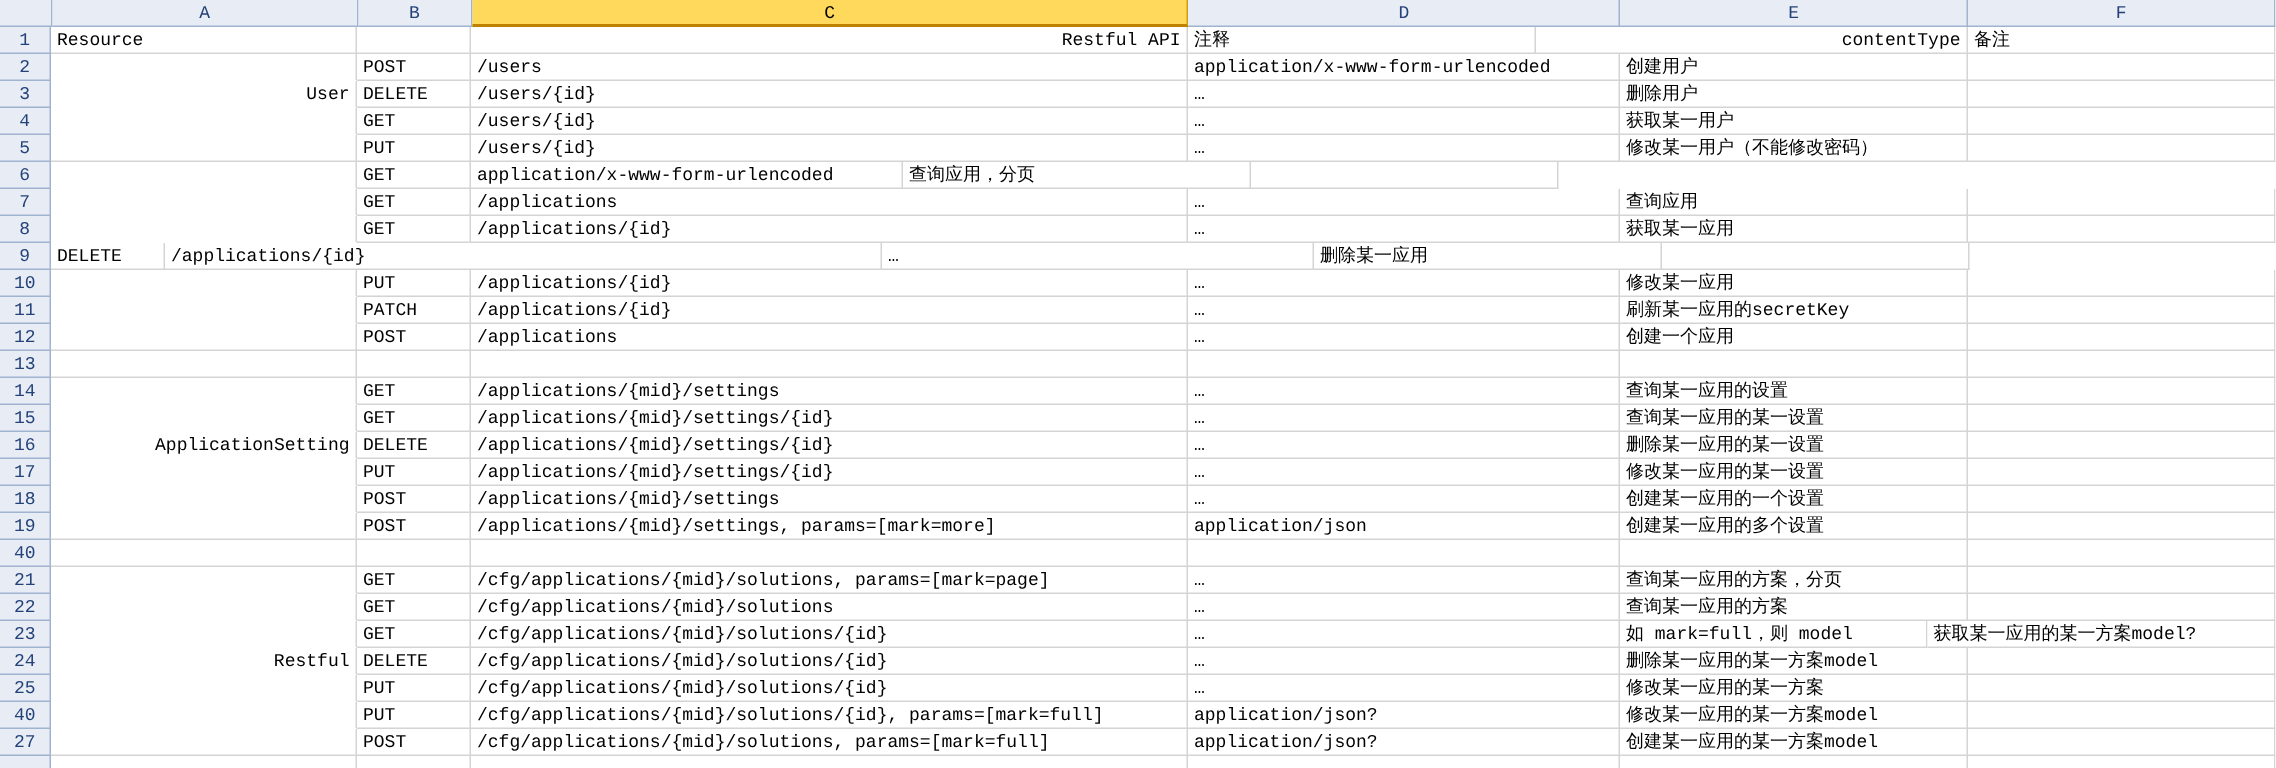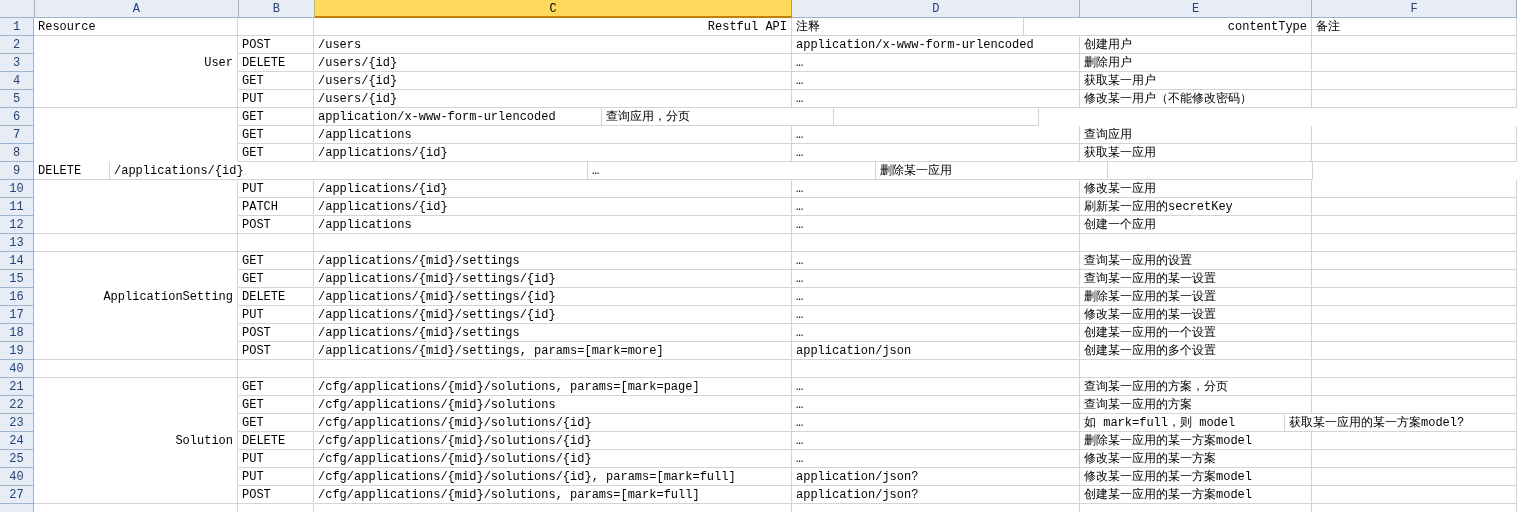--- a/index.html
+++ b/index.html
@@ -290,21 +290,21 @@
         <div class="rowhdr c-rowhdr">23</div>
         <div class="cell c-A center noBottom"></div>
         <div class="cell c-B">GET</div>
         <div class="cell c-C">/cfg/applications/{mid}/solutions/{id}</div>
         <div class="cell c-D">…</div>
         <div class="cell c-F">如 mark=full，则 model</div>
         <div class="cell c-E">获取某一应用的某一方案model?</div>
       </div>
       <div class="row">
         <div class="rowhdr c-rowhdr">24</div>
-        <div class="cell c-A center noBottom">Solution</div>
+        <div class="cell c-A center noBottom">Restful</div>
         <div class="cell c-B">DELETE</div>
         <div class="cell c-C">/cfg/applications/{mid}/solutions/{id}</div>
         <div class="cell c-D">…</div>
         <div class="cell c-E">删除某一应用的某一方案model</div>
         <div class="cell c-F"></div>
       </div>
       <div class="row">
         <div class="rowhdr c-rowhdr">25</div>
         <div class="cell c-A center noBottom"></div>
         <div class="cell c-B">PUT</div>

